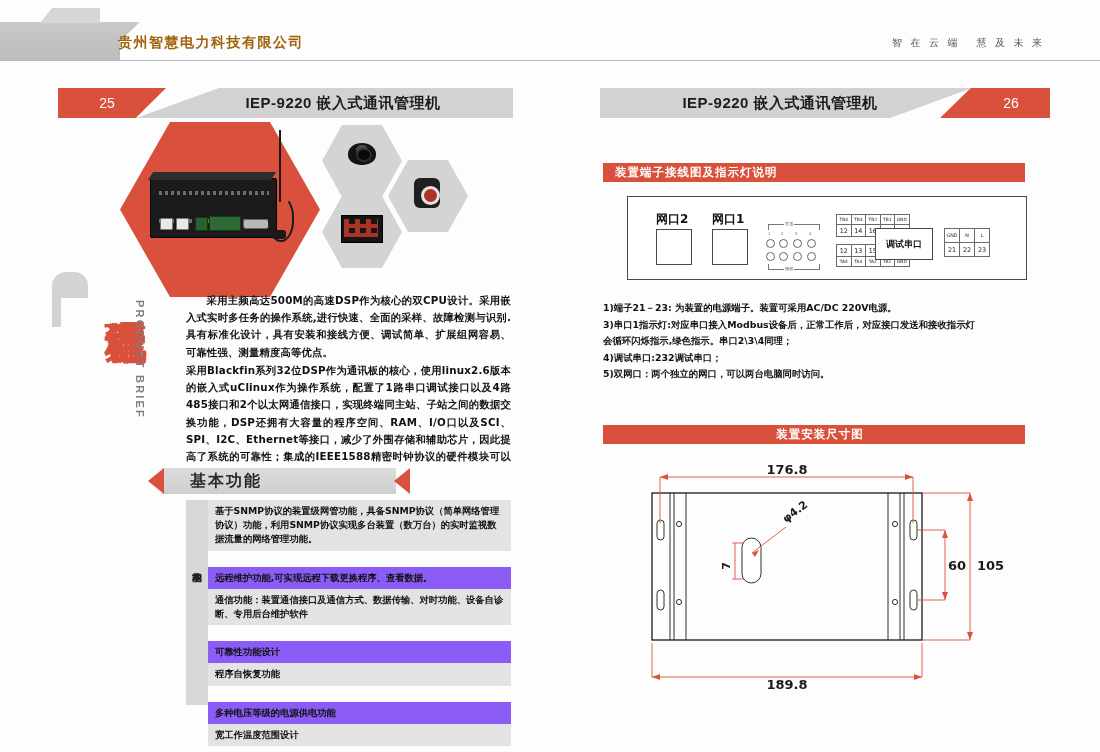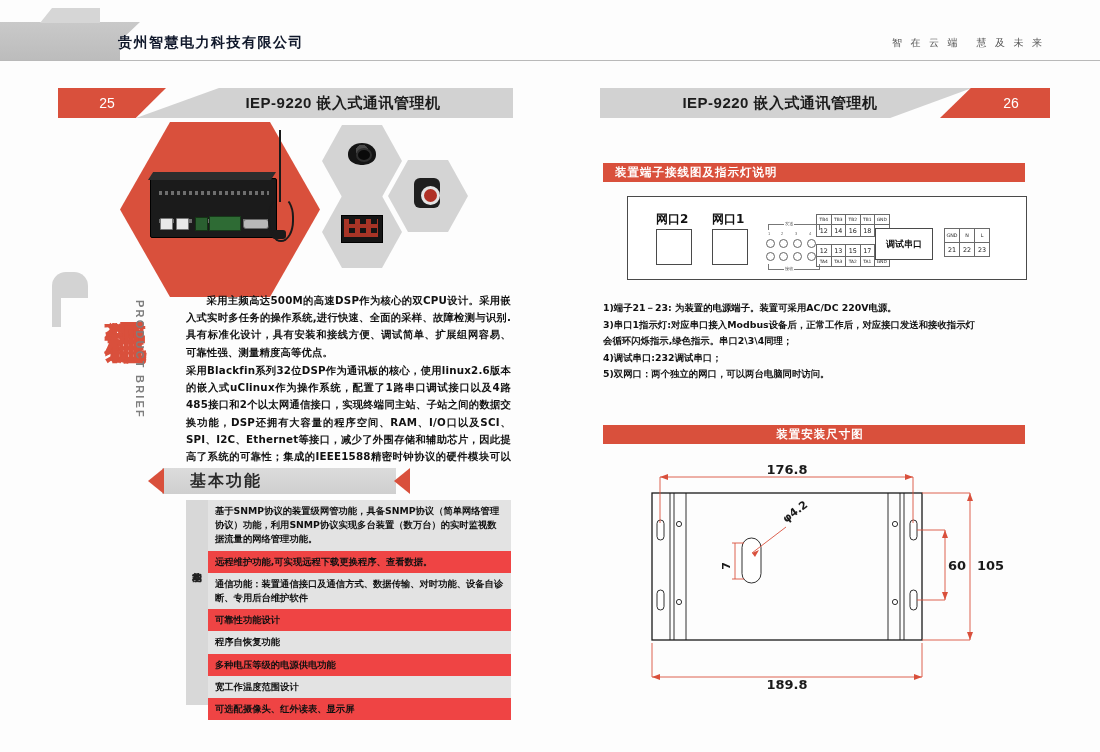--- a/index.html
+++ b/index.html
@@ -24,21 +24,21 @@
     clip-path:polygon(0 0,100% 0,0 100%);
   }
   .top-grey-shape::before{
     content:"";position:absolute;left:40px;top:-14px;width:60px;height:15px;
     background:#d6d6d6;
     clip-path:polygon(20% 0,100% 0,100% 100%,0 100%);
   }
   .company-name{
     position:absolute;left:118px;top:34px;
     font-family:"Liberation Serif","DejaVu Serif",serif;
-    font-size:14px;font-weight:bold;color:#0f172a;letter-spacing:1.5px;
+    font-size:14px;font-weight:bold;color:#a16207;letter-spacing:1.5px;
     white-space:nowrap;
   }
   .slogan{
     position:absolute;right:55px;top:36px;
     font-family:"Liberation Serif","DejaVu Serif",serif;
     font-size:10px;color:#555;letter-spacing:3px;white-space:nowrap;
   }
   .slogan .gap{display:inline-block;width:16px;}
   .header-rule{
     position:absolute;left:0;top:60px;width:1100px;height:1px;
@@ -225,21 +225,21 @@
     font-size:9.5px;font-weight:bold;color:#222;line-height:12px;
     font-family:"DejaVu Sans",sans-serif;
   }
   .feat-rows{position:absolute;left:22px;top:0;width:303px;}
   .feat-row{
     font-size:9.3px;line-height:14.2px;color:#111;font-weight:bold;
     padding:4px 6px 4px 7px;box-sizing:border-box;
     font-family:"DejaVu Sans",sans-serif;
   }
   .feat-row.alt{background:#e3e3e3;}
-  .feat-row.plain{background:#ef4444;}
+  .feat-row.plain{background:#8b5cf6;margin-top:16px;}
 
   
   .redbar{
     position:absolute;height:19px;line-height:19px;
     background:#d9503c;color:#fff;
     font-size:11.5px;font-weight:bold;letter-spacing:1px;
     padding-left:12px;box-sizing:border-box;white-space:nowrap;
   }
 
   
@@ -268,21 +268,21 @@
   .brk{
     position:absolute;left:2px;width:50px;height:5px;
     border-left:1px solid #777;border-right:1px solid #777;
   }
   .brk.top{border-top:1px solid #777;}
   .brk.bot{border-bottom:1px solid #777;}
   .brk-lbl{
     position:absolute;font-size:4.2px;color:#555;background:#fff;
     padding:0 1px;white-space:nowrap;
   }
-  .tb-table{position:absolute;border-collapse:collapse;}
+  .tb-table{position:absolute;border-collapse:collapse;margin-left:20px;}
   .tb-table td{
     border:0.8px solid #6a6a6a;text-align:center;vertical-align:middle;
     font-family:"DejaVu Sans",sans-serif;color:#222;
     padding:0;
   }
   .tb-table td.lbl{font-size:4.4px;height:9px;width:13.5px;}
   .tb-table td.num{font-size:6.4px;height:11px;width:13.5px;}
   .dbg-box{
     position:absolute;left:875px;top:228px;width:56px;height:30px;
     border:1px solid #4a4a4a;background:#fff;

